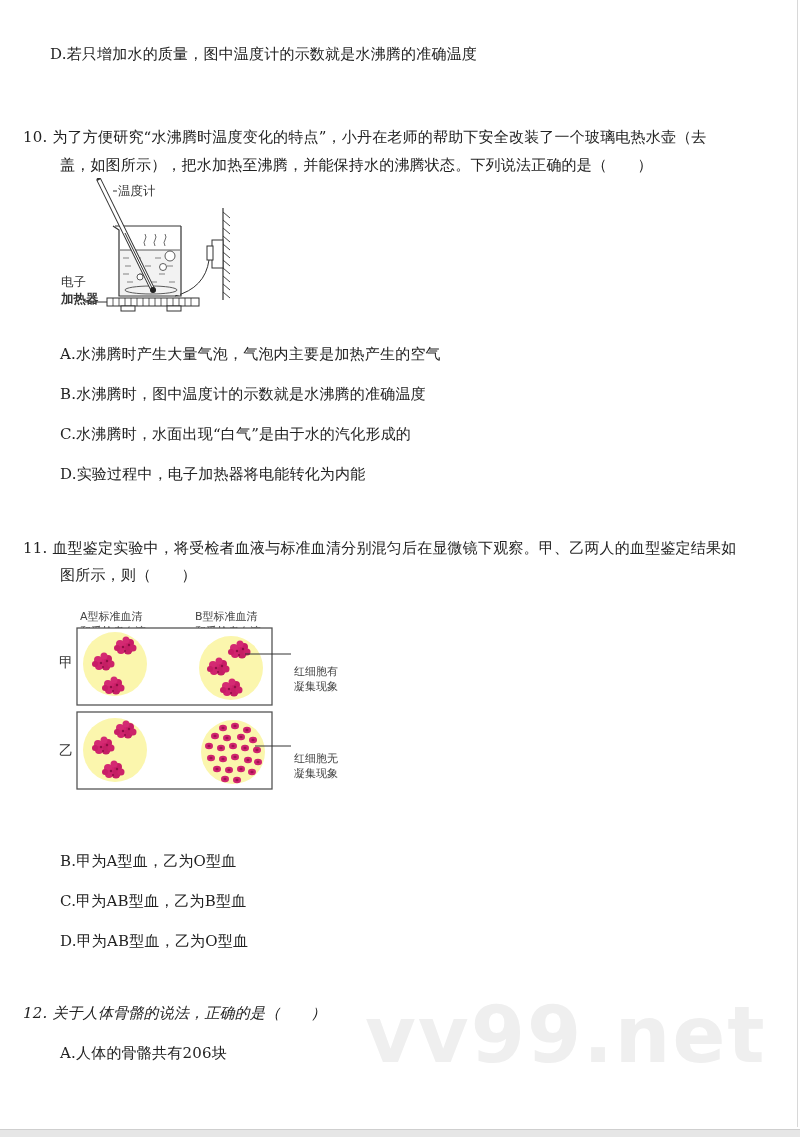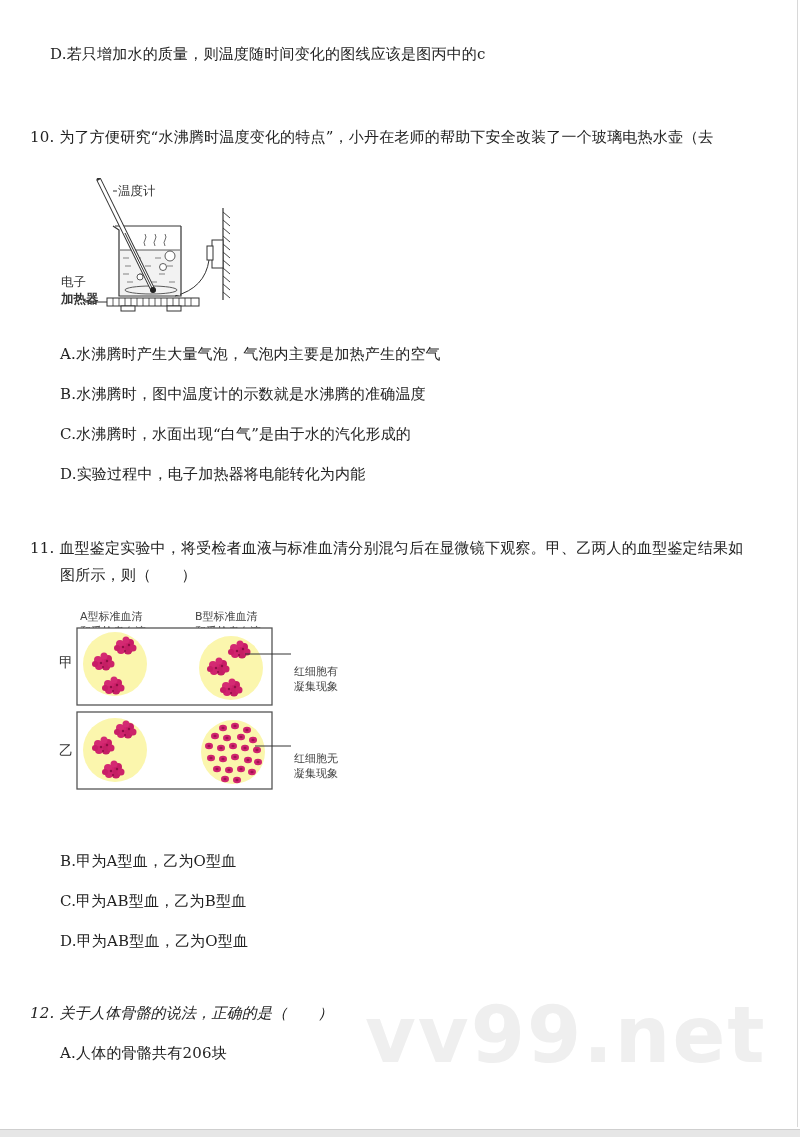--- a/index.html
+++ b/index.html
@@ -3,36 +3,37 @@
 <meta charset="utf-8">
 <style>
   html, body { margin:0; padding:0; }
   body { width:800px; height:1137px; background:#ffffff; position:relative; overflow:hidden;
          font-family:"DejaVu Serif","Liberation Serif",serif; color:#222; }
   .page { position:absolute; left:0; top:0; width:797px; height:1127px; background:#fff;
           border-right:1px solid #d8d8d8; }
   .bottom-bar { position:absolute; left:0; top:1129px; width:800px; height:8px; background:#e6e6e6;
                 border-top:1px solid #cfcfcf; }
   .txt { position:absolute; font-size:15px; line-height:20px; white-space:nowrap; letter-spacing:0.2px; }
-  .q { left:30px; }
+  .q { left:23px; }
   .qcont { left:60px; }
   .opt { left:60px; }
   .watermark { position:absolute; left:365px; top:995px; font-family:"DejaVu Sans","Liberation Sans",sans-serif;
                font-weight:bold; font-size:78px; color:#efefef; letter-spacing:2px; line-height:80px; }
   .fig-label { position:absolute; font-family:"DejaVu Sans","Liberation Sans",sans-serif; font-size:12.5px; line-height:15px; color:#333; white-space:nowrap; }
   .fig-label-small { position:absolute; font-family:"DejaVu Sans","Liberation Sans",sans-serif; font-size:11px; line-height:14px; color:#444; white-space:nowrap;margin-top:20px; }
 </style>
 </head>
 <body>
 
 <div class="page">
 
-  <div class="txt opt" style="left:50px; top:44px;">D.若只增加水的质量，则温度随时间变化的图线应该是图丙中的c</div>
+  <div class="txt opt" style="left:50px; top:44px;">D.若只增加水的质量，图中温度计的示数就是水沸腾的准确温度</div>
 
   <div class="txt q" style="top:127px;">10. 为了方便研究“水沸腾时温度变化的特点”，小丹在老师的帮助下安全改装了一个玻璃电热水壶（去</div>
+  <div class="txt qcont" style="top:155px;">盖，如图所示），把水加热至沸腾，并能保持水的沸腾状态。下列说法正确的是（　　）</div>
 
   <div style="position:absolute; left:55px; top:178px; width:200px; height:145px;">
     <svg width="200" height="145" viewBox="0 0 200 145">
 
       <line x1="168" y1="30" x2="168" y2="122" stroke="#333" stroke-width="1.2"></line>
       <g stroke="#333" stroke-width="0.9">
         <line x1="168" y1="34" x2="175" y2="40"></line>
           <line x1="168" y1="42" x2="175" y2="48"></line>
         <line x1="168" y1="50" x2="175" y2="56"></line>
           <line x1="168" y1="58" x2="175" y2="64"></line>

